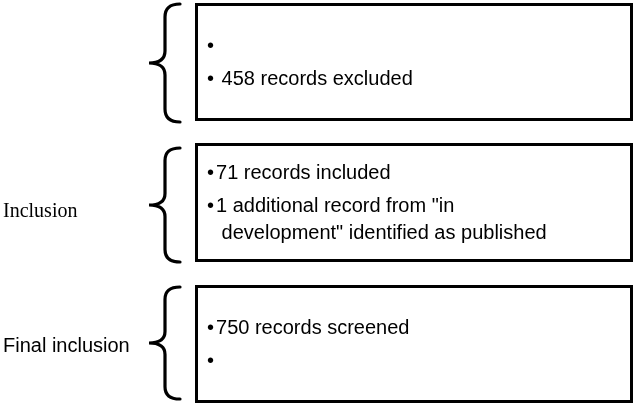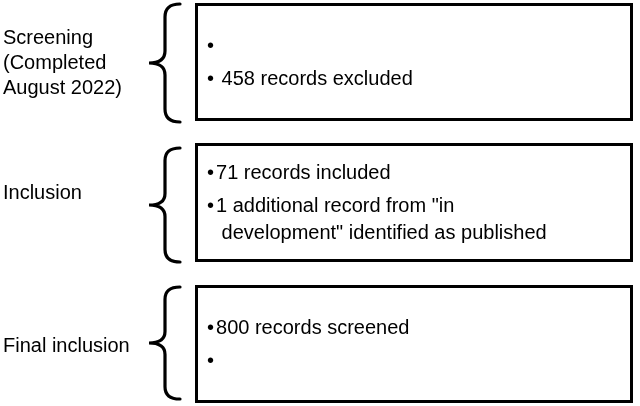--- a/index.html
+++ b/index.html
@@ -13,21 +13,21 @@
     overflow: hidden;
   }
   .group-label {
     position: absolute;
     left: 3px;
     font-size: 20px;
     line-height: 25px;
     white-space: pre-line;
   }
   #label-1 { top: 25px; }
-  #label-2 { top: 180px; }
+  #label-2 { top: 198px; font-family: Liberation Serif, serif; }
   #label-3 { top: 333px; }
 
   .brace {
     position: absolute;
     left: 145px;
   }
   #brace-1 { top: 2px; }
   #brace-2 { top: 146px; }
   #brace-3 { top: 285px; }
   .brace path {
@@ -66,23 +66,20 @@
   }
   .item-text {
     white-space: pre-wrap;
   }
 </style>
 </head>
 <body>
 
 <div id="stage">
 
-  <div class="group-label" id="label-1">Screening
-(Completed
-August 2022)</div>
   <svg class="brace" id="brace-1" width="38" height="122" viewBox="0 0 38 122" aria-hidden="true">
     <path d="M 35,2 Q 20,2 20,15 L 20,49 Q 20,61 4,61 Q 20,61 20,73 L 20,107 Q 20,120 35,120"></path>
   </svg>
   <div class="records-box" id="box-1">
     <div class="list-item">
       <span class="bullet">•</span>
     </div>
     <div class="list-item">
       <span class="bullet">•</span>
       <span class="item-text"> 458 records excluded</span>
@@ -105,20 +102,20 @@
     </div>
   </div>
 
   <div class="group-label" id="label-3">Final inclusion</div>
   <svg class="brace" id="brace-3" width="38" height="116" viewBox="0 0 38 122" preserveAspectRatio="none" aria-hidden="true">
     <path d="M 35,2 Q 20,2 20,15 L 20,49 Q 20,61 4,61 Q 20,61 20,73 L 20,107 Q 20,120 35,120"></path>
   </svg>
   <div class="records-box" id="box-3">
     <div class="list-item">
       <span class="bullet">•</span>
-      <span class="item-text">800 records screened</span>
+      <span class="item-text">750 records screened</span>
     </div>
     <div class="list-item">
       <span class="bullet">•</span>
     </div>
   </div>
 
 </div>
 
 </body></html>

